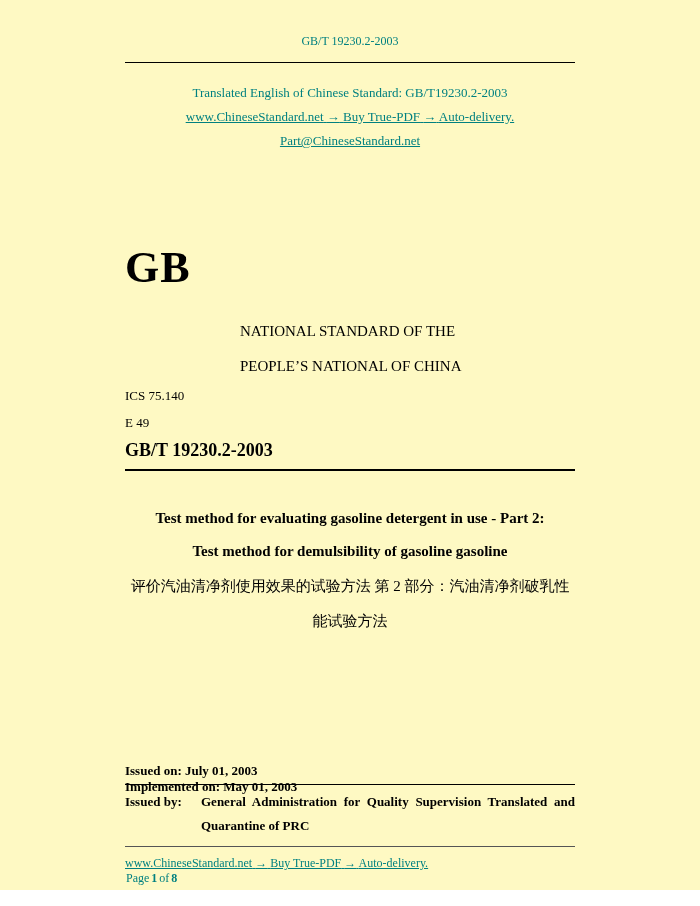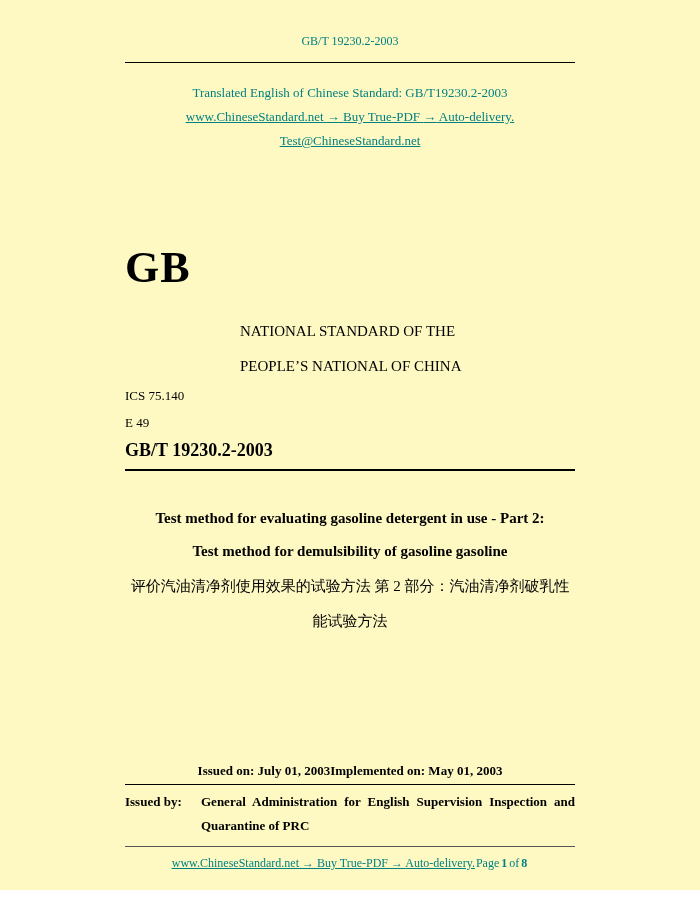--- a/index.html
+++ b/index.html
@@ -20,21 +20,21 @@
   .teal { color:#008080; }
   a.link { color:#008080; text-decoration:underline; cursor:pointer; }
   .fs12 { font-size:12px; }
   .fs13 { font-size:13px; }
   .fs15 { font-size:15px; }
   .fs18 { font-size:18px; }
   .gb-logo { font-size:44px; font-weight:bold; letter-spacing:1px; }
   .hrule { position:absolute; left:125px; width:450px; height:0; border-top:1px solid #000; }
   .thick { border-top-width:2px; }
   .gray { border-top-color:#555; }
-  .row { display:flex; justify-content:center; align-items:baseline; }
+  .row { display:flex; justify-content:center; align-items:baseline;flex-direction:column; }
   .zh { font-size:15px; font-family:"Liberation Serif", serif; }
   .issuedby { display:flex; line-height:24px; }
   .ib-label { flex:0 0 76px; }
   .ib-value { flex:1; }
   .ib-line1 { display:block; text-align:justify; text-align-last:justify; }
   .ib-line2 { display:block; }
   .pagenum span { padding:0 1px; }
 </style>
 </head>
 <body>
@@ -45,21 +45,21 @@
 
   <div class="hrule" style="top:62px;"></div>
 
   <div class="abs center teal fs13" style="top:85px;">Translated English of Chinese Standard: GB/T19230.2-2003</div>
 
   <div class="abs center teal fs13" style="top:109px;">
     <span class="u"><a class="link">www.ChineseStandard.net</a> <span>→</span> <span>Buy True-PDF</span> <span>→</span> <span>Auto-delivery.</span></span>
   </div>
 
   <div class="abs center fs13" style="top:133px;">
-    <a class="link">Test@ChineseStandard.net</a>
+    <a class="link">Part@ChineseStandard.net</a>
   </div>
 
   <div class="abs right gb-logo" style="top:242px;">GB</div>
 
   <div class="abs fs15" style="top:323px; left:240px; width:335px;">NATIONAL STANDARD OF THE</div>
   <div class="abs fs15" style="top:358px; left:240px; width:335px;">PEOPLE’S NATIONAL OF CHINA</div>
 
   <div class="abs fs13" style="top:388px;">ICS 75.140</div>
   <div class="abs fs13" style="top:415px;">E 49</div>
 
@@ -75,21 +75,21 @@
   <div class="abs row b fs13" style="top:763px;">
     <span>Issued on: July 01, 2003</span>
     <span>Implemented on: May 01, 2003</span>
   </div>
 
   <div class="hrule" style="top:784px;"></div>
 
   <div class="abs issuedby b fs13" style="top:790px;">
     <span class="ib-label">Issued by:</span>
     <span class="ib-value">
-      <span class="ib-line1">General Administration for English Supervision Inspection and</span>
+      <span class="ib-line1">General Administration for Quality Supervision Translated and</span>
       <span class="ib-line2">Quarantine of PRC</span>
     </span>
   </div>
 
   <div class="hrule gray" style="top:846px;"></div>
 
   <div class="abs row teal fs12" style="top:856px;">
     <span class="u"><a class="link">www.ChineseStandard.net</a> <span>→</span> <span>Buy True-PDF</span> <span>→</span> <span>Auto-delivery.</span></span>
     <span class="pagenum"><span>Page</span><span class="b">1</span><span>of</span><span class="b">8</span></span>
   </div>

